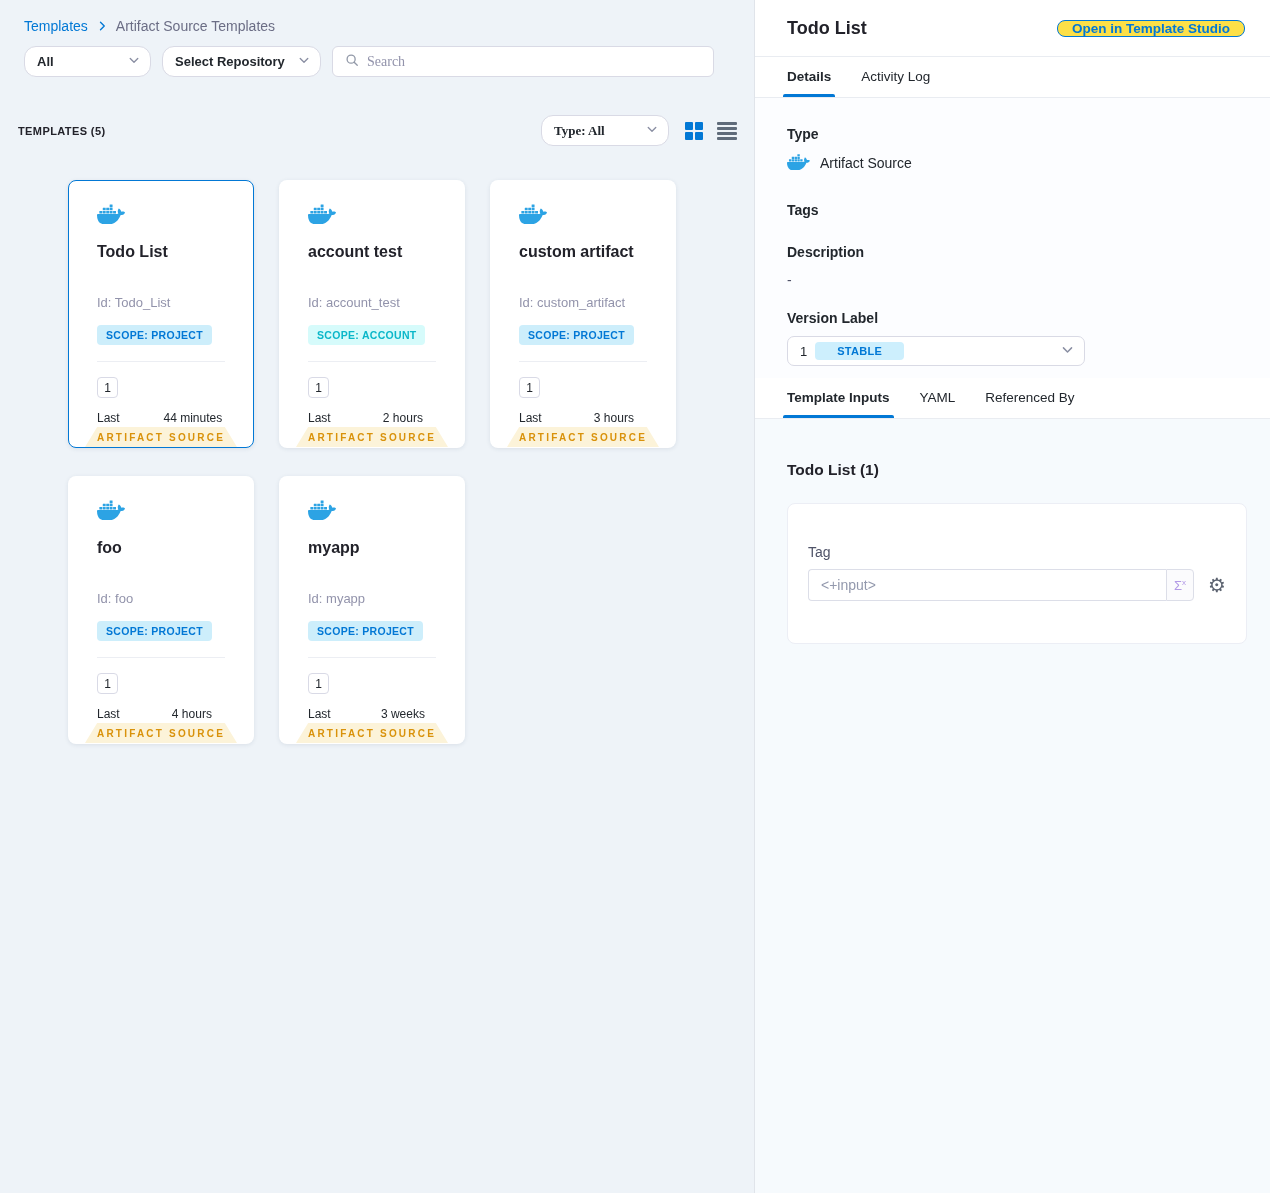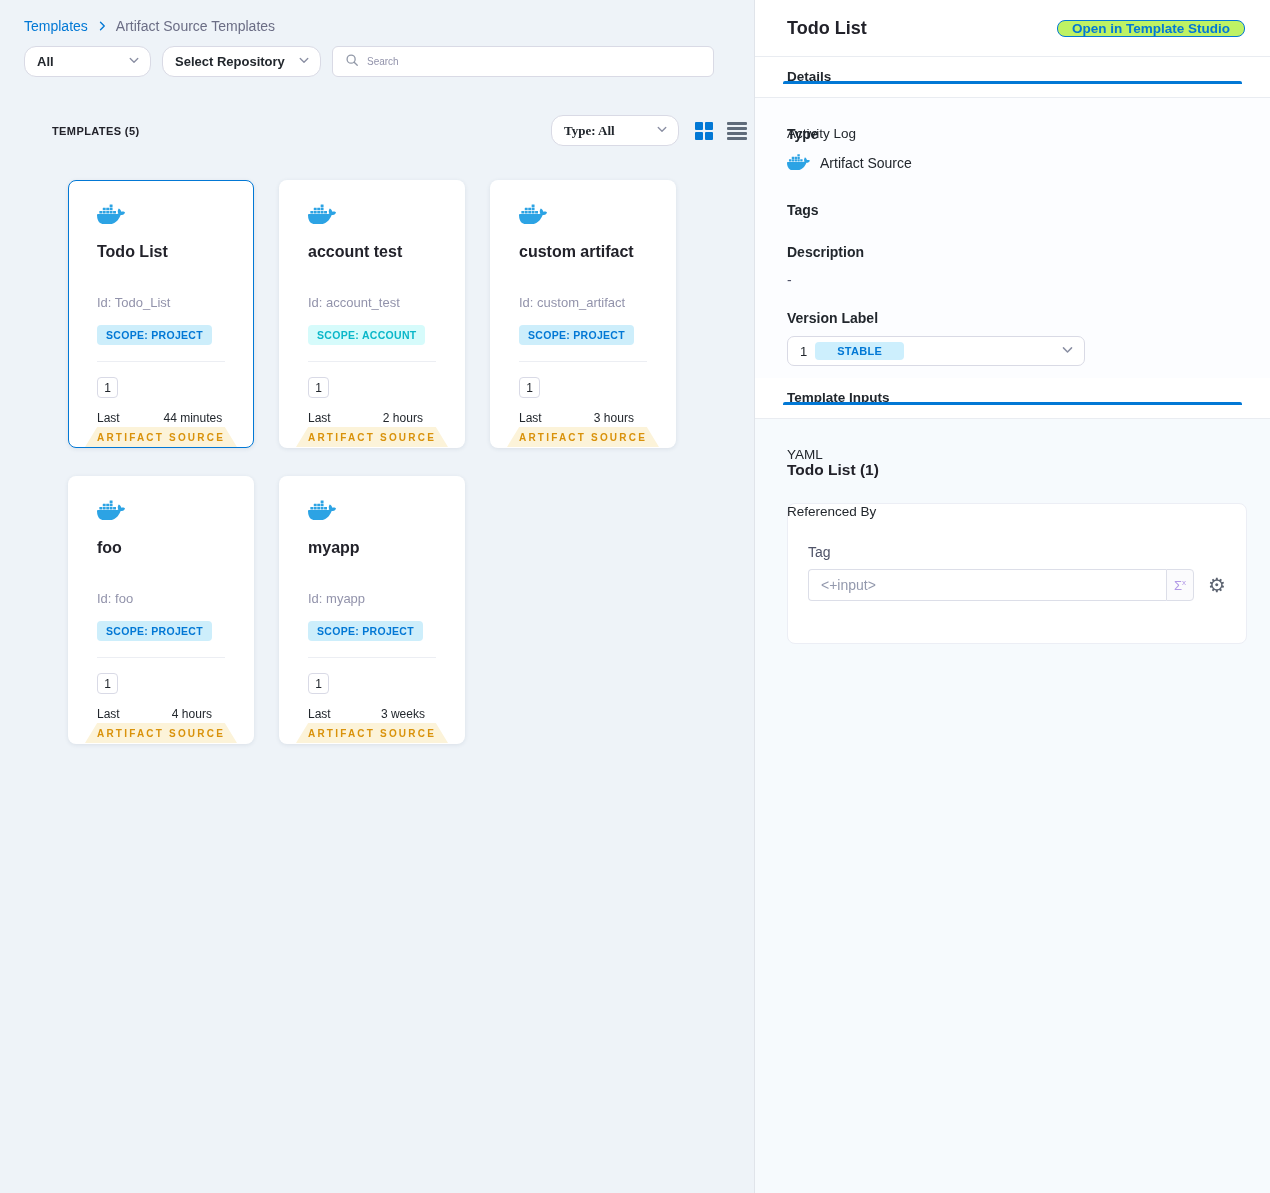--- a/index.html
+++ b/index.html
@@ -15,25 +15,25 @@
   .crumb-current { color:#6b6d85; }
 
   .filter-row { display:flex; align-items:center; gap:11px; padding:12px 24px 0 24px; }
   .select-box { display:flex; align-items:center; justify-content:space-between; background:#fff;
     border:1px solid #d9dae5; border-radius:12px; height:31px; padding:0 10px 0 12px;
     font-size:13px; font-weight:600; color:#22272d; cursor:pointer; }
   .select-scope { width:127px; }
   .select-repo { width:159px; }
   .search-box { display:flex; align-items:center; gap:8px; background:#fff; border:1px solid #d9dae5;
     border-radius:6px; height:31px; flex:1; max-width:382px; padding:0 12px; }
-  .search-box input { border:none; outline:none; flex:1; font-size:10px; color:#22272d;
-    font-family:Liberation Sans, sans-serif; background:transparent; }
+  .search-box input { border:none; outline:none; flex:1; font-size:14px; color:#22272d;
+    font-family:Liberation Serif, serif; background:transparent; }
   .search-box input::placeholder { color:#9293ab; }
 
-  .list-header { display:flex; align-items:center; padding:0 8px; margin-top:38px;margin-left:44px; }
+  .list-header { display:flex; align-items:center; padding:0 18px; margin-top:38px; }
   .count-label { font-size:11px; font-weight:700; letter-spacing:.4px; color:#22222a; }
   .list-header-right { margin-left:auto; display:flex; align-items:center; gap:16px;font-family:Liberation Serif, serif; }
   .select-type { width:128px; }
   .view-icons { display:flex; align-items:center; gap:14px; }
   .grid-icon { display:grid; grid-template-columns:8px 8px; grid-template-rows:8px 8px; gap:2px; cursor:pointer; }
   .grid-icon span { background:#0278d5; border-radius:1px; }
   .list-icon { display:flex; flex-direction:column; gap:2px; width:20px; cursor:pointer; }
   .list-icon span { height:3px; background:#5f6b7a; border-radius:1px; }
 
   .cards-grid { position:absolute; left:68px; top:180px; width:620px;
@@ -57,24 +57,24 @@
     clip-path:polygon(8% 0, 92% 0, 100% 100%, 0 100%);
     display:flex; align-items:center; justify-content:center;
     font-size:10px; font-weight:700; letter-spacing:2.2px; color:#d9920b; }
 
   
   .right-panel { position:absolute; left:755px; top:0; width:515px; height:1193px; background:#fff;
     box-shadow:-1px 0 0 #e0e4ea; display:flex; flex-direction:column; }
   .panel-header { height:57px; display:flex; align-items:center; padding:0 25px 0 32px;
     border-bottom:1px solid #e9ecf1; background:#fff; }
   .panel-title { font-size:18px; font-weight:700; color:#22222a; }
-  .open-studio-btn { margin-left:auto; background:#bef264; border:1.5px solid #0278d5; color:#0278d5;
+  .open-studio-btn { margin-left:auto; background:#fde047; border:1.5px solid #0278d5; color:#0278d5;
     border-radius:8px; font-size:13.5px; font-weight:600; padding:0 14px; cursor:pointer; font-family:inherit; }
 
-  .tab-bar { display:flex; gap:30px; padding:0 32px; border-bottom:1px solid #e9ecf1; background:#fff; height:41px;flex-direction:column; }
+  .tab-bar { display:flex; gap:30px; padding:0 32px; border-bottom:1px solid #e9ecf1; background:#fff; height:41px; }
   .tab { display:flex; align-items:flex-start; padding-top:12px; font-size:13.5px; color:#22272d;
     position:relative; cursor:pointer; }
   .tab.active { font-weight:700; }
   .tab.active::after { content:""; position:absolute; left:-4px; right:-4px; bottom:0; height:3px;
     background:#0278d5; border-radius:2px 2px 0 0; }
 
   .details-section { height:280px; background:#fcfdff; padding:28px 32px 0 32px; }
   .field-label { font-size:14px; font-weight:600; color:#22272d; }
   .type-row { display:flex; align-items:center; gap:10px; margin-top:11px; font-size:14px; color:#22272d; }
   .desc-label { margin-top:26px; }

